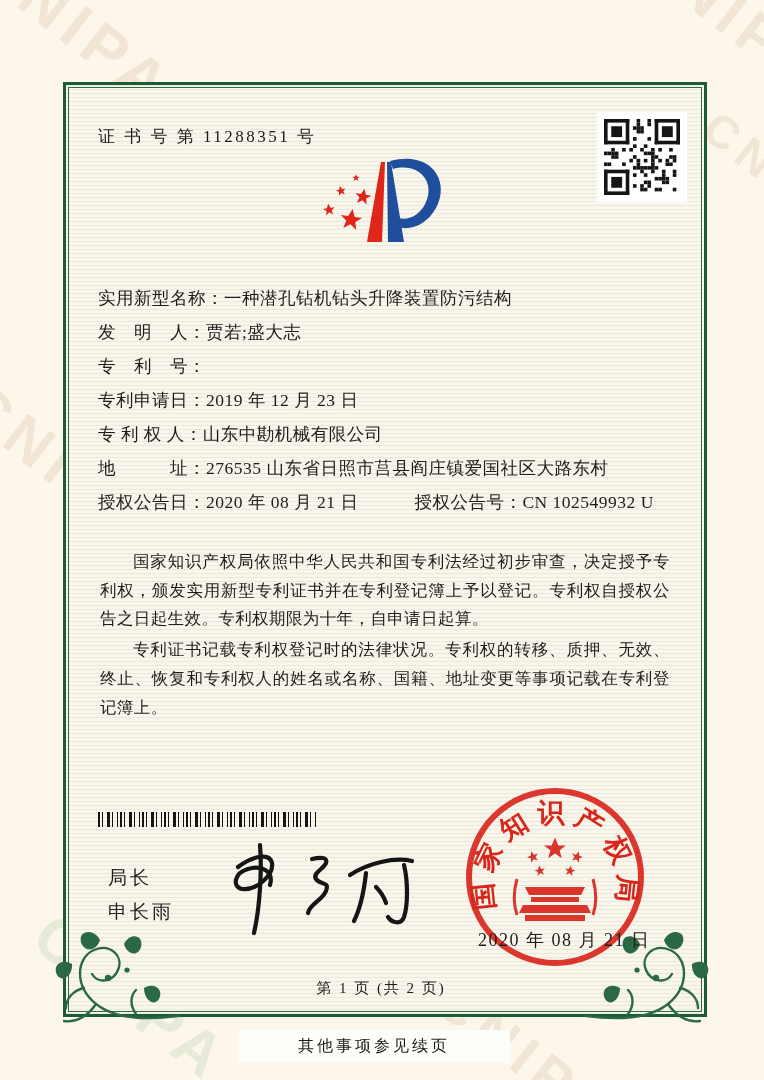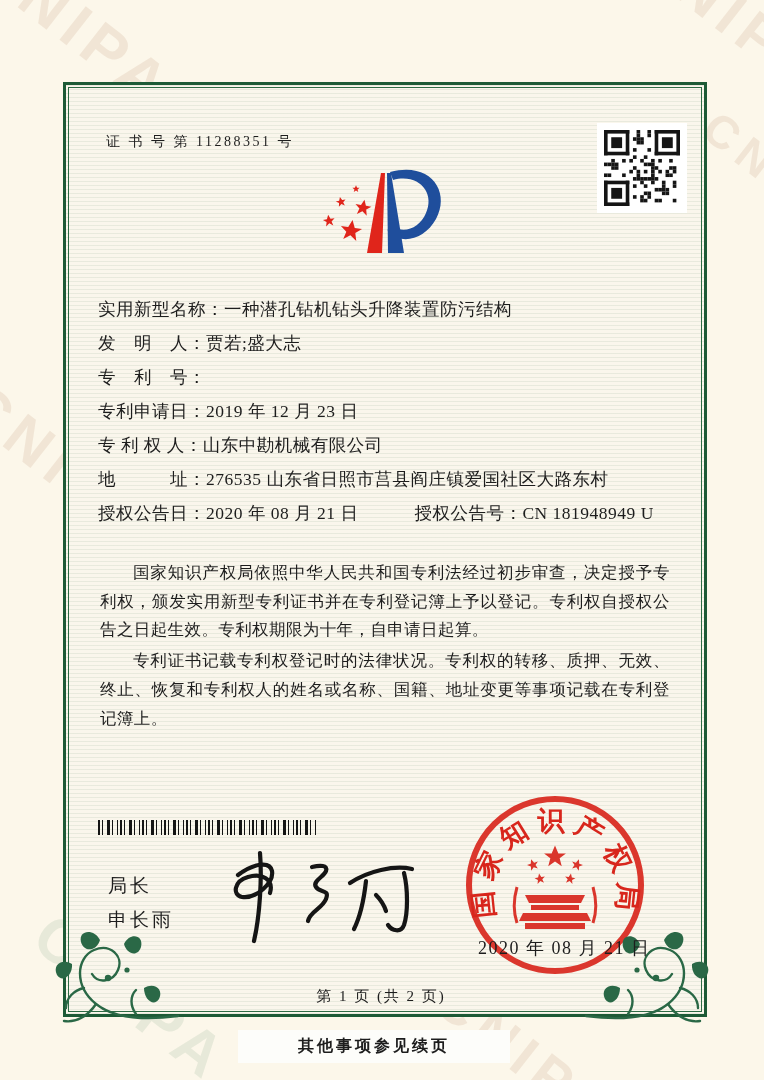--- a/index.html
+++ b/index.html
@@ -34,22 +34,22 @@
         rgba(255,255,255,0) 1px, rgba(255,255,255,0) 4px),
       #faf6ec;
   }
   .cert-innerline{
     position:absolute;inset:2px;
     border:1px solid #2e6b45;
     pointer-events:none;
   }
   .content{position:relative;height:100%;padding:0 32px;box-sizing:border-box;}
   .cert-no{
-    margin:8px;padding-top:40px;
-    font-size:14px;letter-spacing:2.5px;
+    margin:0;padding-top:40px;
+    font-size:17px;letter-spacing:2.5px;
   }
   .logo-row{position:relative;margin-top:0px;height:98px;}
   .logo{display:block;margin:0 auto;width:142px;height:98px;}
   .qr-box{
     position:absolute;right:-15px;top:-36px;
     background:#ffffff;padding:7px;line-height:0;
   }
   .title{
     margin:20px 0 0 0;
     text-align:center;
@@ -96,21 +96,20 @@
     font-size:18px;letter-spacing:1.5px;z-index:3;
     white-space:nowrap;
   }
   .page-num{
     position:absolute;left:0;right:8px;bottom:16px;
     text-align:center;font-size:15px;letter-spacing:2px;
   }
   .continue-note{
     position:absolute;left:0;right:16px;top:1030px;
     text-align:center;
-    font-weight:bold;
   }
   .continue-note span{
     display:inline-block;background:#fdfdfa;
     padding:6px 60px;
     font-size:16px;letter-spacing:3px;
   }
   .flourish{position:absolute;z-index:2;}
   .flourish-bl{left:44px;top:928px;}
   .flourish-br{right:44px;top:928px;transform:scaleX(-1);}
 </style>
@@ -276,21 +275,21 @@
           <span class="field-value">山东中勘机械有限公司</span>
         </div>
         <div class="field-row">
           <span class="field-label">地　　　址：</span>
           <span class="field-value">276535 山东省日照市莒县阎庄镇爱国社区大路东村</span>
         </div>
         <div class="field-row">
           <span class="field-label">授权公告日：</span>
           <span class="field-value">2020 年 08 月 21 日</span>
           <span class="field-label grant-extra">授权公告号：</span>
-          <span class="field-value">CN 181948949 U</span>
+          <span class="field-value">CN 102549932 U</span>
         </div>
       </div>
 
       <div class="body-text">
         <p>国家知识产权局依照中华人民共和国专利法经过初步审查，决定授予专利权，颁发实用新型专利证书并在专利登记簿上予以登记。专利权自授权公告之日起生效。专利权期限为十年，自申请日起算。</p>
         <p>专利证书记载专利权登记时的法律状况。专利权的转移、质押、无效、终止、恢复和专利权人的姓名或名称、国籍、地址变更等事项记载在专利登记簿上。</p>
       </div>
 
       <div class="barcode"></div>
 

